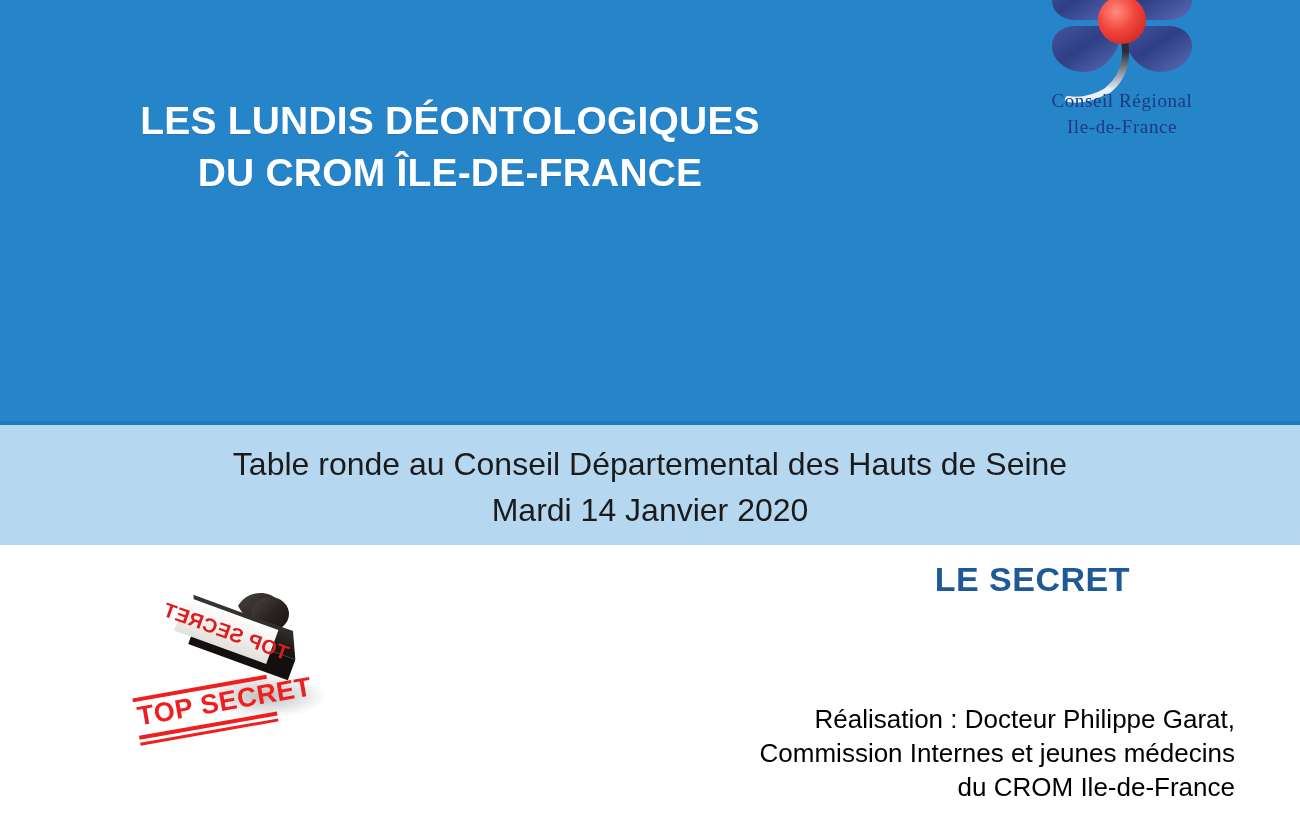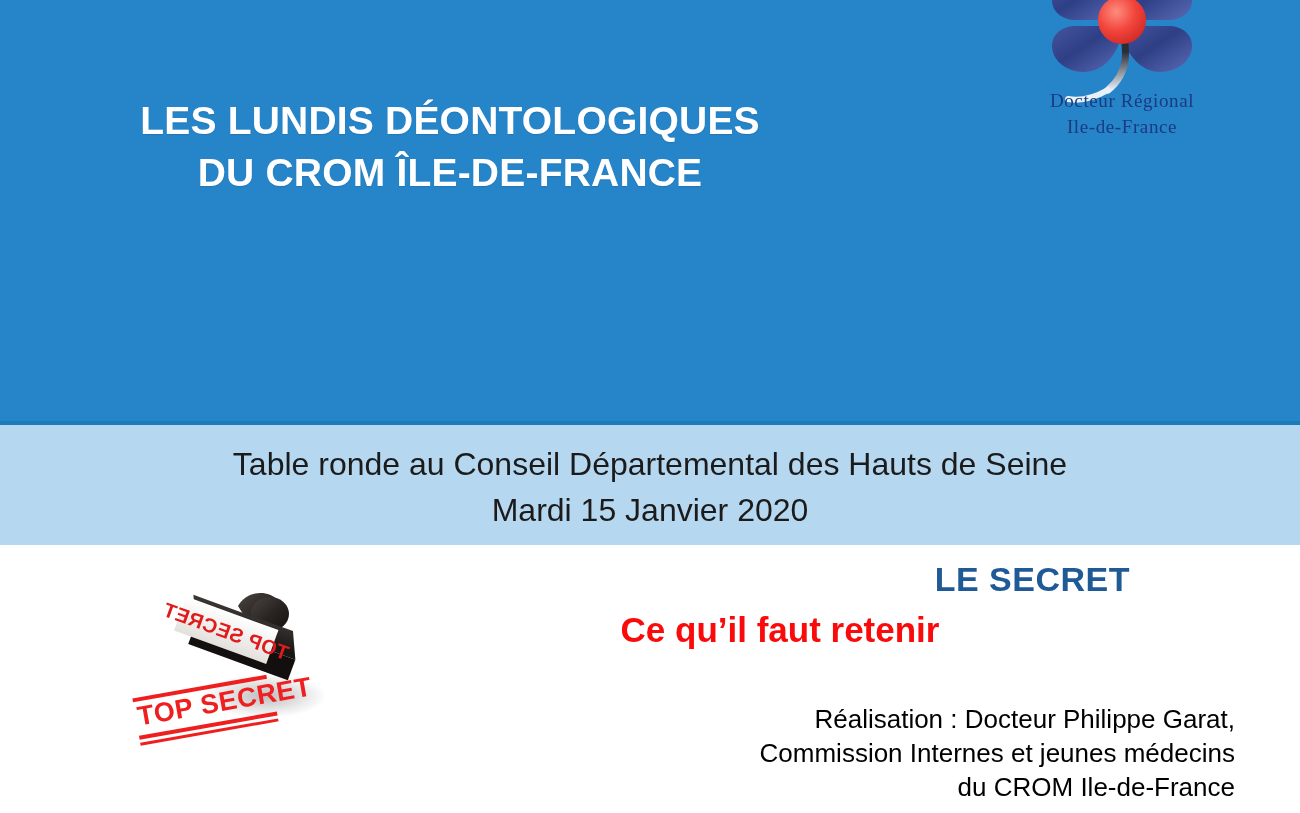--- a/index.html
+++ b/index.html
@@ -197,33 +197,32 @@
           <path d="M100 70 C 96 94, 80 110, 62 110 C 44 110, 30 98, 30 84 C 30 72, 40 64, 54 64 L 96 64 Z" transform="translate(0,4)"></path>
           <path d="M100 70 C 104 94, 120 110, 138 110 C 156 110, 170 98, 170 84 C 170 72, 160 64, 146 64 L 104 64 Z" transform="translate(0,4)"></path>
         </g>
 
         <path d="M118 6 C 104 26, 96 46, 100 66 C 105 92, 108 114, 86 132" fill="none" stroke="url(#ribbonGrad)" stroke-width="7" stroke-linecap="round"></path>
         <path d="M86 132 C 72 140, 58 143, 46 141" fill="none" stroke="#e9f1f8" stroke-width="6" stroke-linecap="round"></path>
 
         <circle cx="100" cy="62" r="24" fill="url(#dotGrad)"></circle>
       </svg>
     </div>
-    <div class="logo-text">Docteur Régional
+    <div class="logo-text">Conseil Régional
 Ile-de-France</div>
   </div>
 
   <div class="subtitle-band"></div>
   <div class="subtitle-text">Table ronde au Conseil Départemental des Hauts de Seine
-Mardi 15 Janvier 2020</div>
+Mardi 14 Janvier 2020</div>
 
   <div class="lower"></div>
 
   <div class="secret-heading">LE SECRET</div>
 
-  <div class="secret-sub">Ce qu’il faut retenir</div>
 
   <div class="credits">Réalisation : Docteur Philippe Garat,
 Commission Internes et jeunes médecins
 du CROM Ile-de-France</div>
 
   <div class="stamp">
     <svg viewBox="0 0 230 180" width="230" height="180" aria-hidden="true">
       <defs>
         <linearGradient id="handleGrad" x1="0" y1="0" x2="1" y2="1">
           <stop offset="0%" stop-color="#4a4440"></stop>

